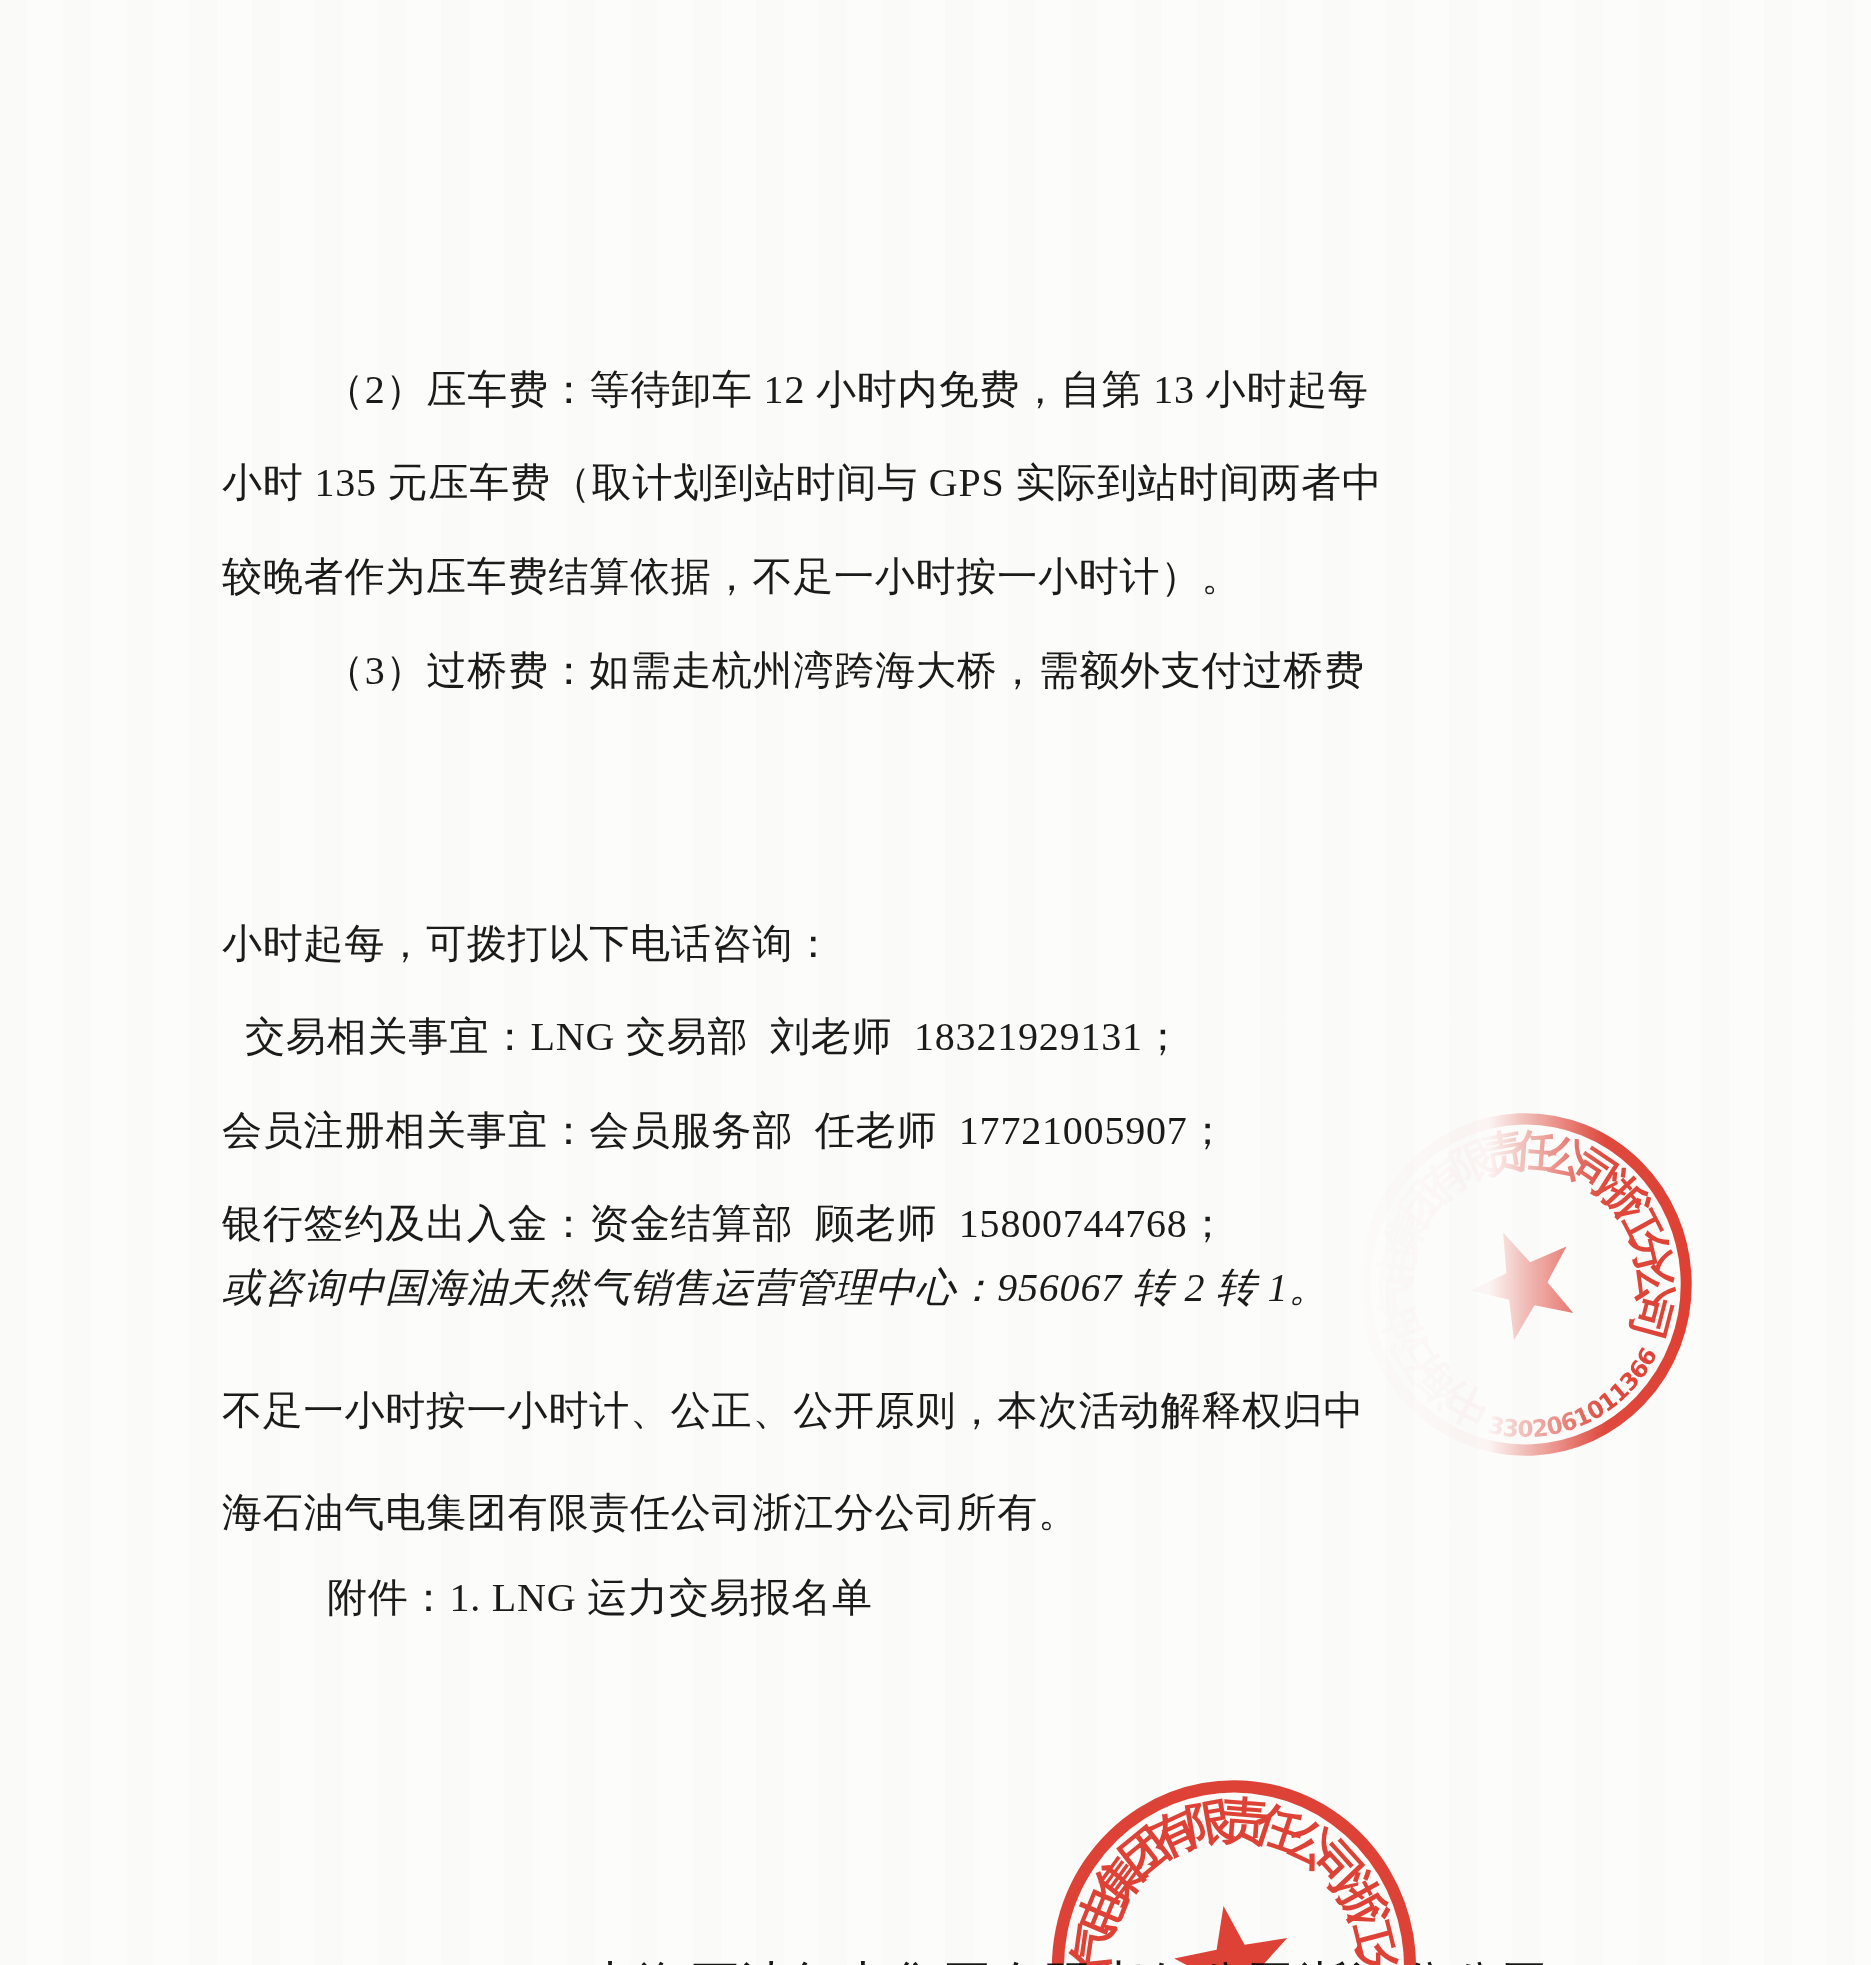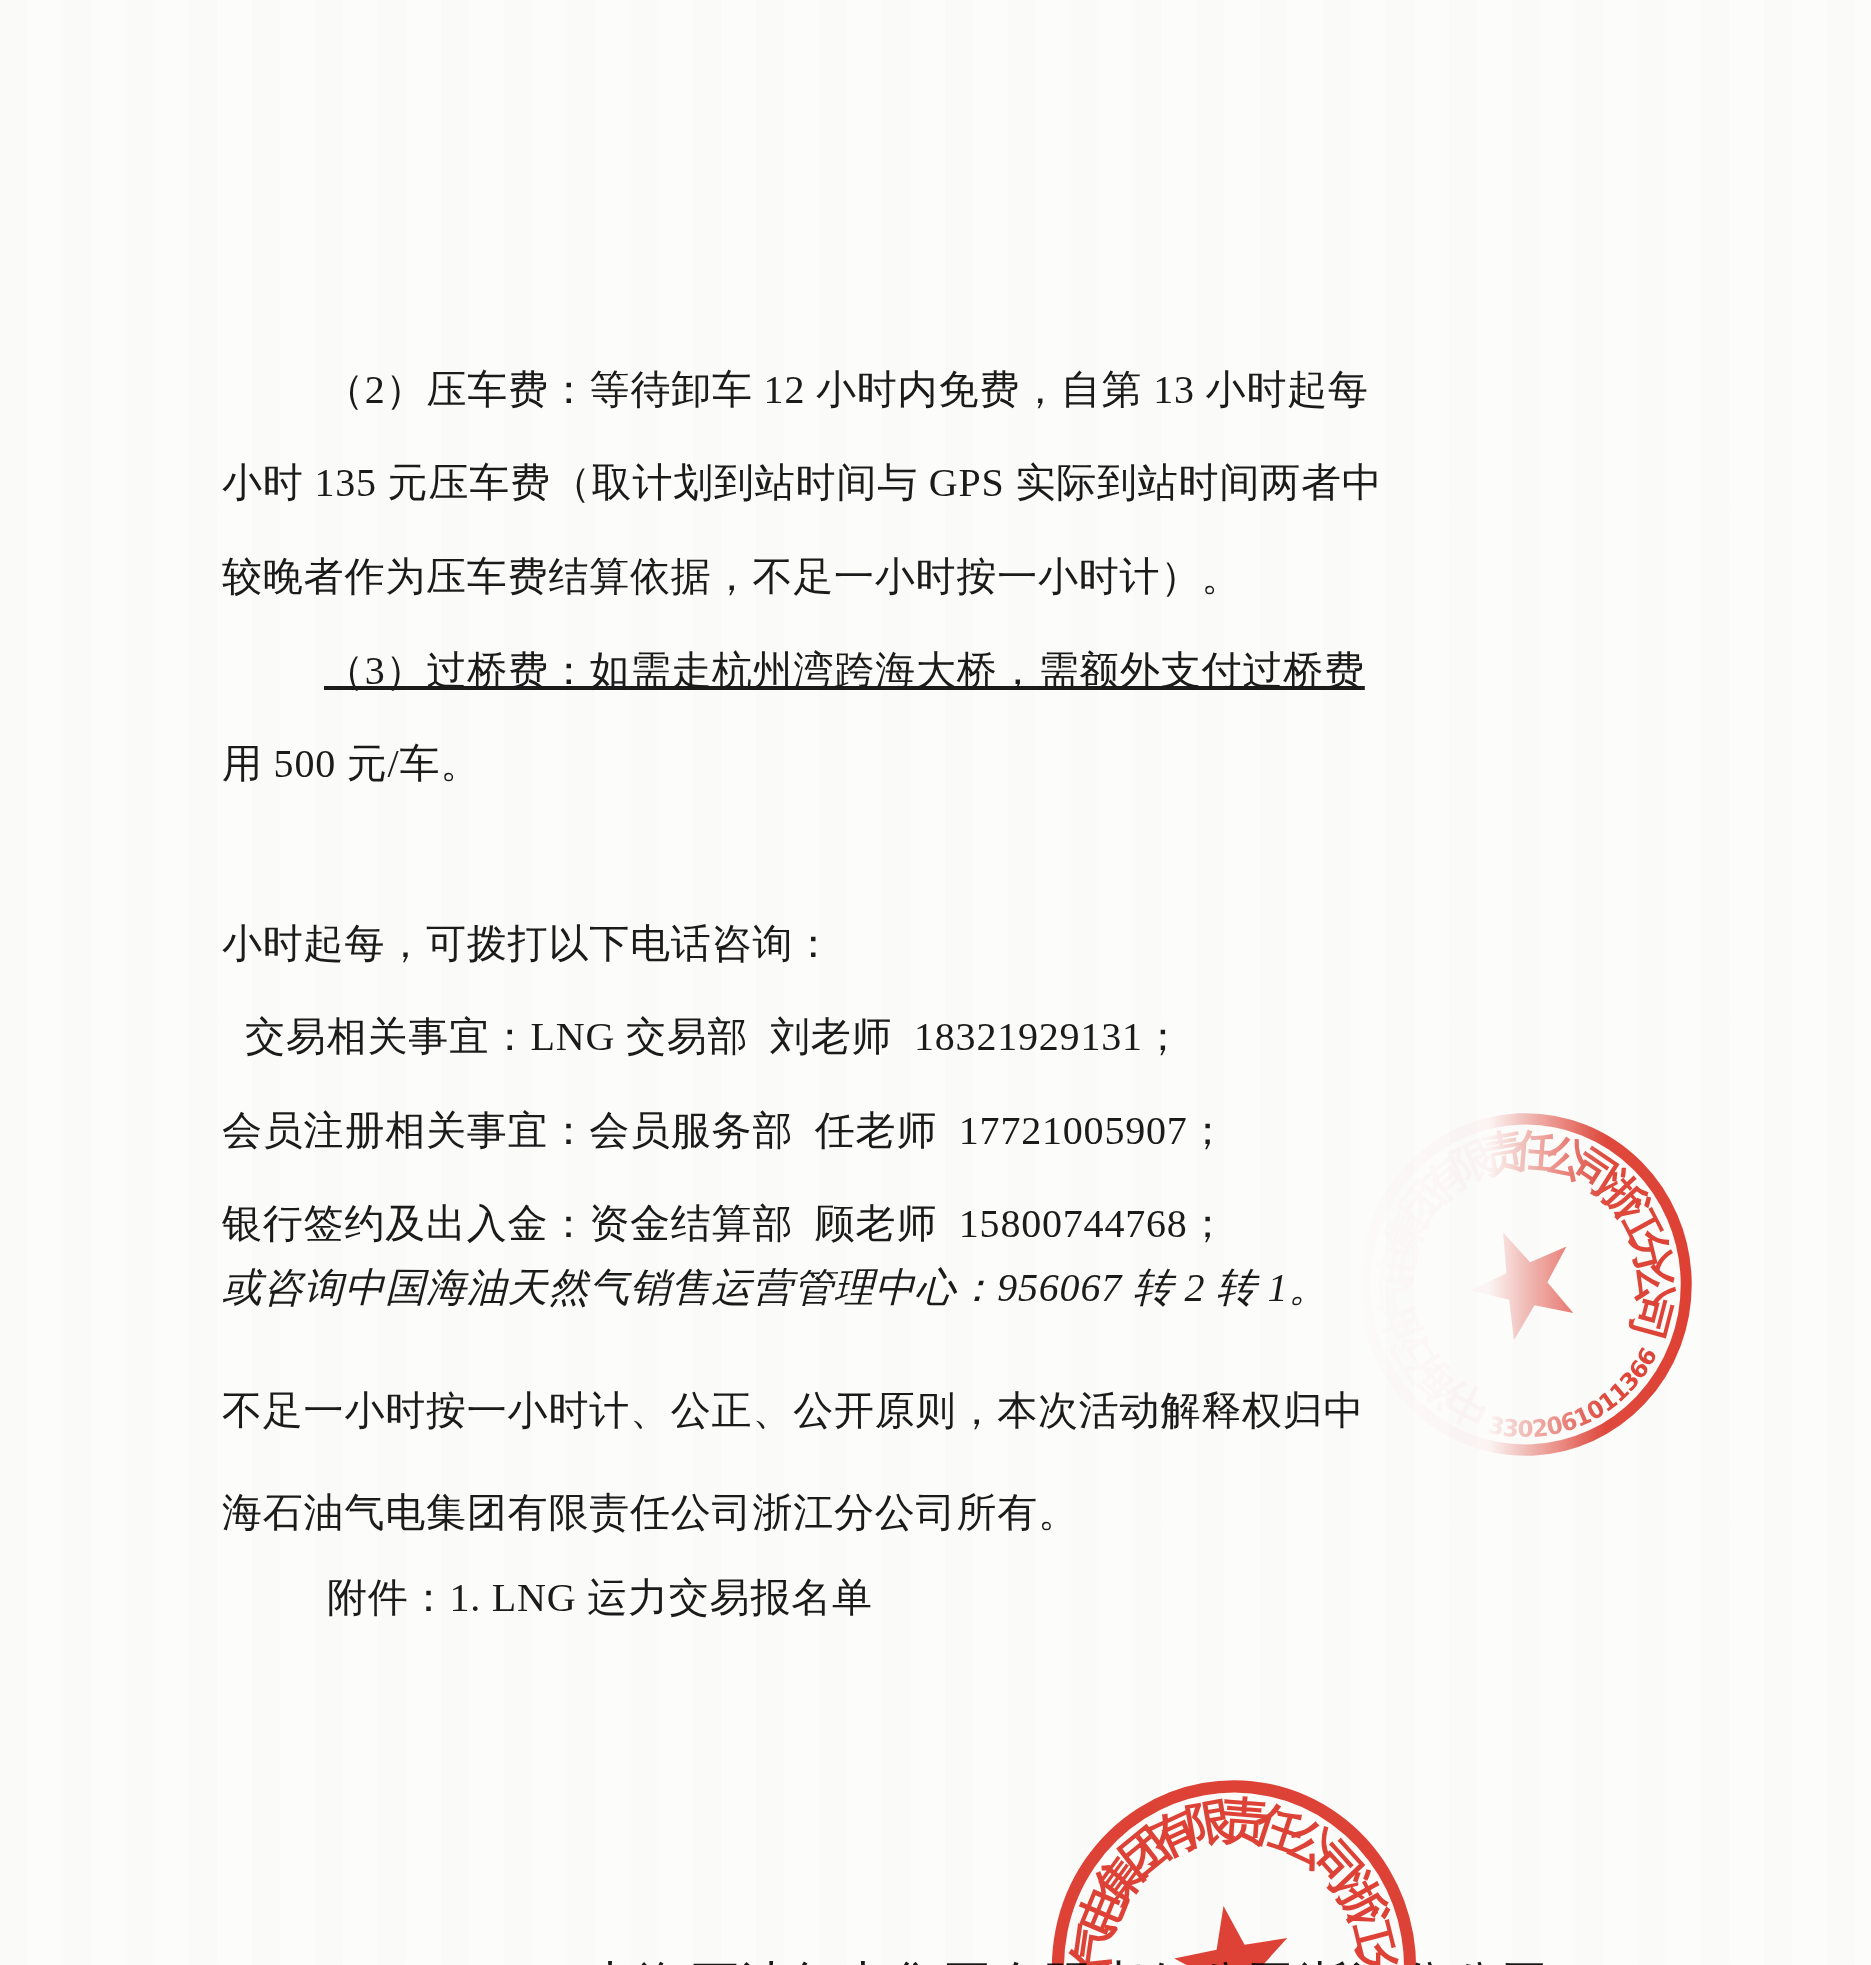--- a/index.html
+++ b/index.html
@@ -20,21 +20,21 @@
     font-size:40px;
     color:#1b1b1b;
     white-space:pre;
     letter-spacing:0.8px;
     line-height:1.2;
   }
   
   .l1{top:366px;left:324px;}
   .l2{top:459px;left:222px;}
   .l3{top:553px;left:222px;}
-  .l4{top:647px;left:324px;text-decoration:underline;}
+  .l4{top:647px;left:324px;}
   .l5{top:740px;left:222px;}
   .l6{top:920px;left:222px;}
   .l7{top:1013px;left:222px;margin-left:23px;}
   .l8{top:1107px;left:222px;}
   .l9{top:1200px;left:222px;}
   .l10{top:1264px;left:222px;font-style:italic;}
   .l11{top:1387px;left:222px;}
   .l12{top:1481px;left:222px;margin-top:8px;}
   .l13{top:1574px;left:327px;text-align:center;}
   .l14{top:1668px;left:469px;}
@@ -43,21 +43,20 @@
 </style>
 </head>
 <body>
 
 <div class="page">
 
   <div class="ln l1">（2）压车费：等待卸车 12 小时内免费，自第 13 小时起每</div>
   <div class="ln l2">小时 135 元压车费（取计划到站时间与 GPS 实际到站时间两者中</div>
   <div class="ln l3">较晚者作为压车费结算依据，不足一小时按一小时计）。</div>
   <div class="ln l4">（3）过桥费：如需走杭州湾跨海大桥，需额外支付过桥费</div>
-  <div class="ln l5">用 500 元/车。</div>
   <div class="ln l6">小时起每，可拨打以下电话咨询：</div>
   <div class="ln l7">交易相关事宜：LNG 交易部  刘老师  18321929131；</div>
   <div class="ln l8">会员注册相关事宜：会员服务部  任老师  17721005907；</div>
   <div class="ln l9">银行签约及出入金：资金结算部  顾老师  15800744768；</div>
   <div class="ln l10">或咨询中国海油天然气销售运营管理中心：956067 转 2 转 1。</div>
   <div class="ln l11">不足一小时按一小时计、公正、公开原则，本次活动解释权归中</div>
   <div class="ln l12">海石油气电集团有限责任公司浙江分公司所有。</div>
   <div class="ln l13">附件：1. LNG 运力交易报名单</div>
 
   <div class="ln sig-company">中海石油气电集团有限责任公司浙江分公司</div>

